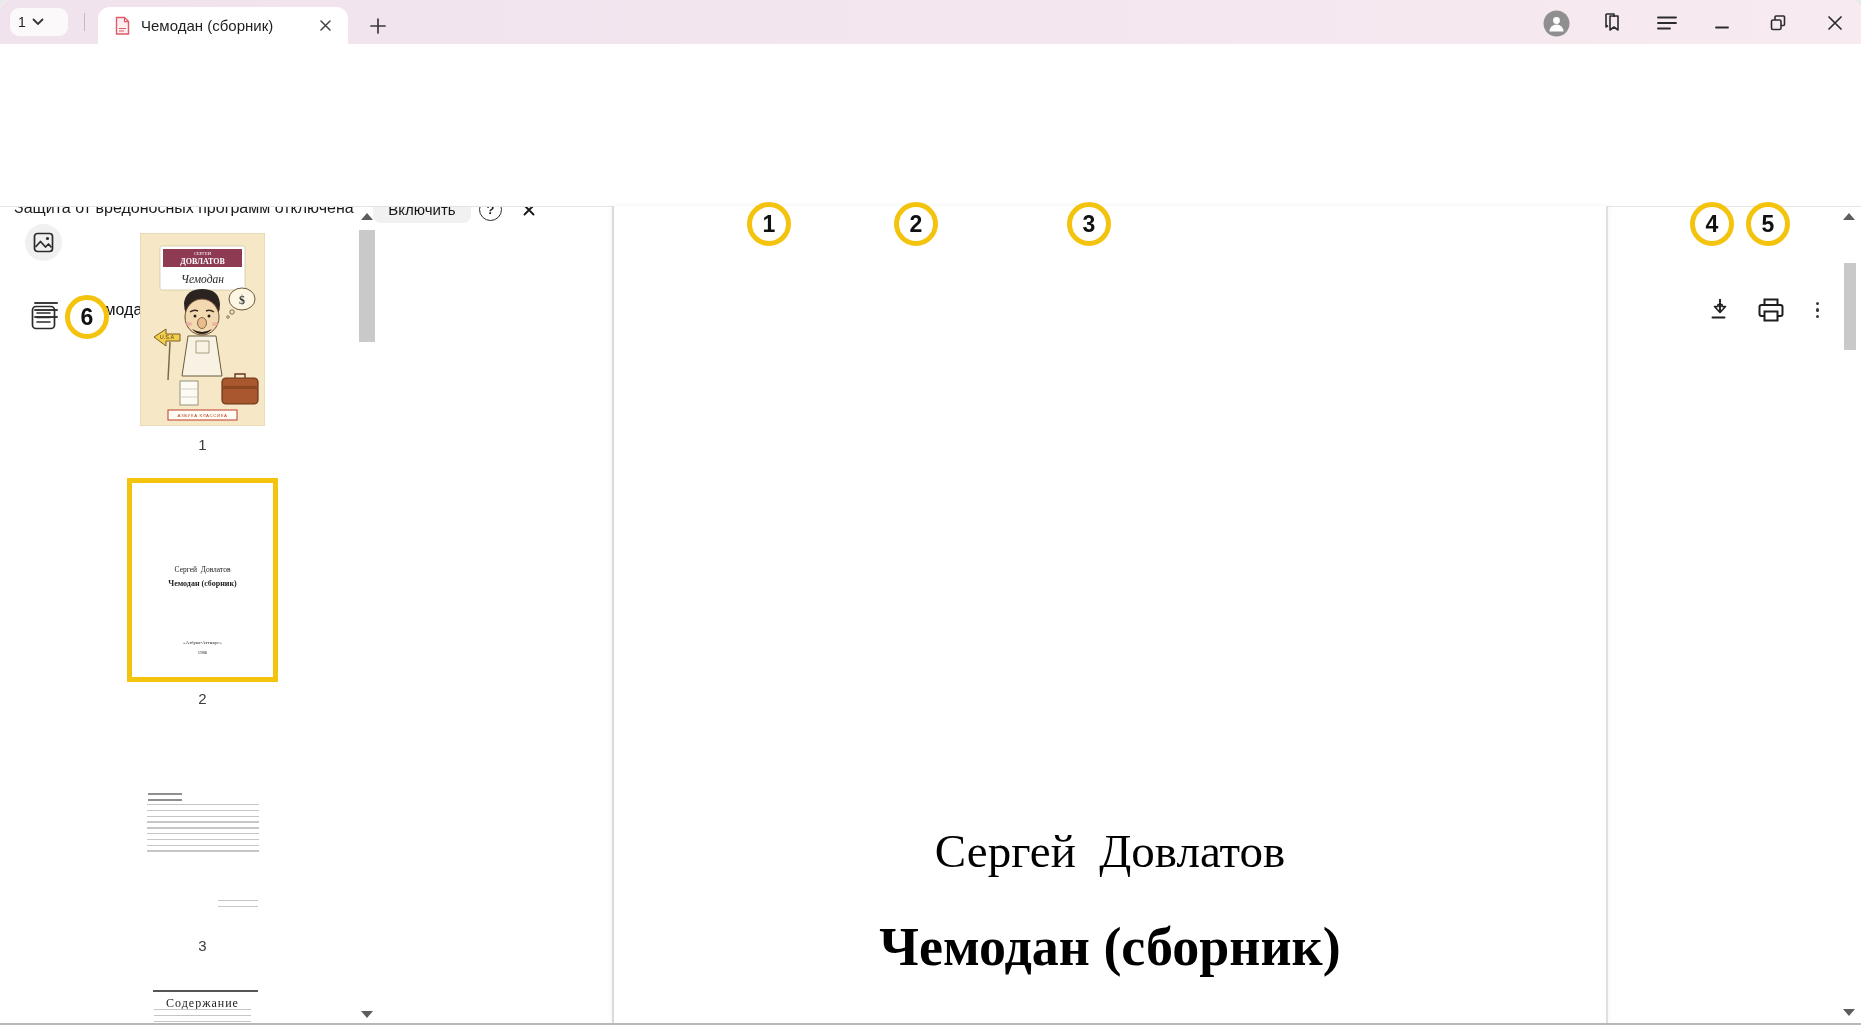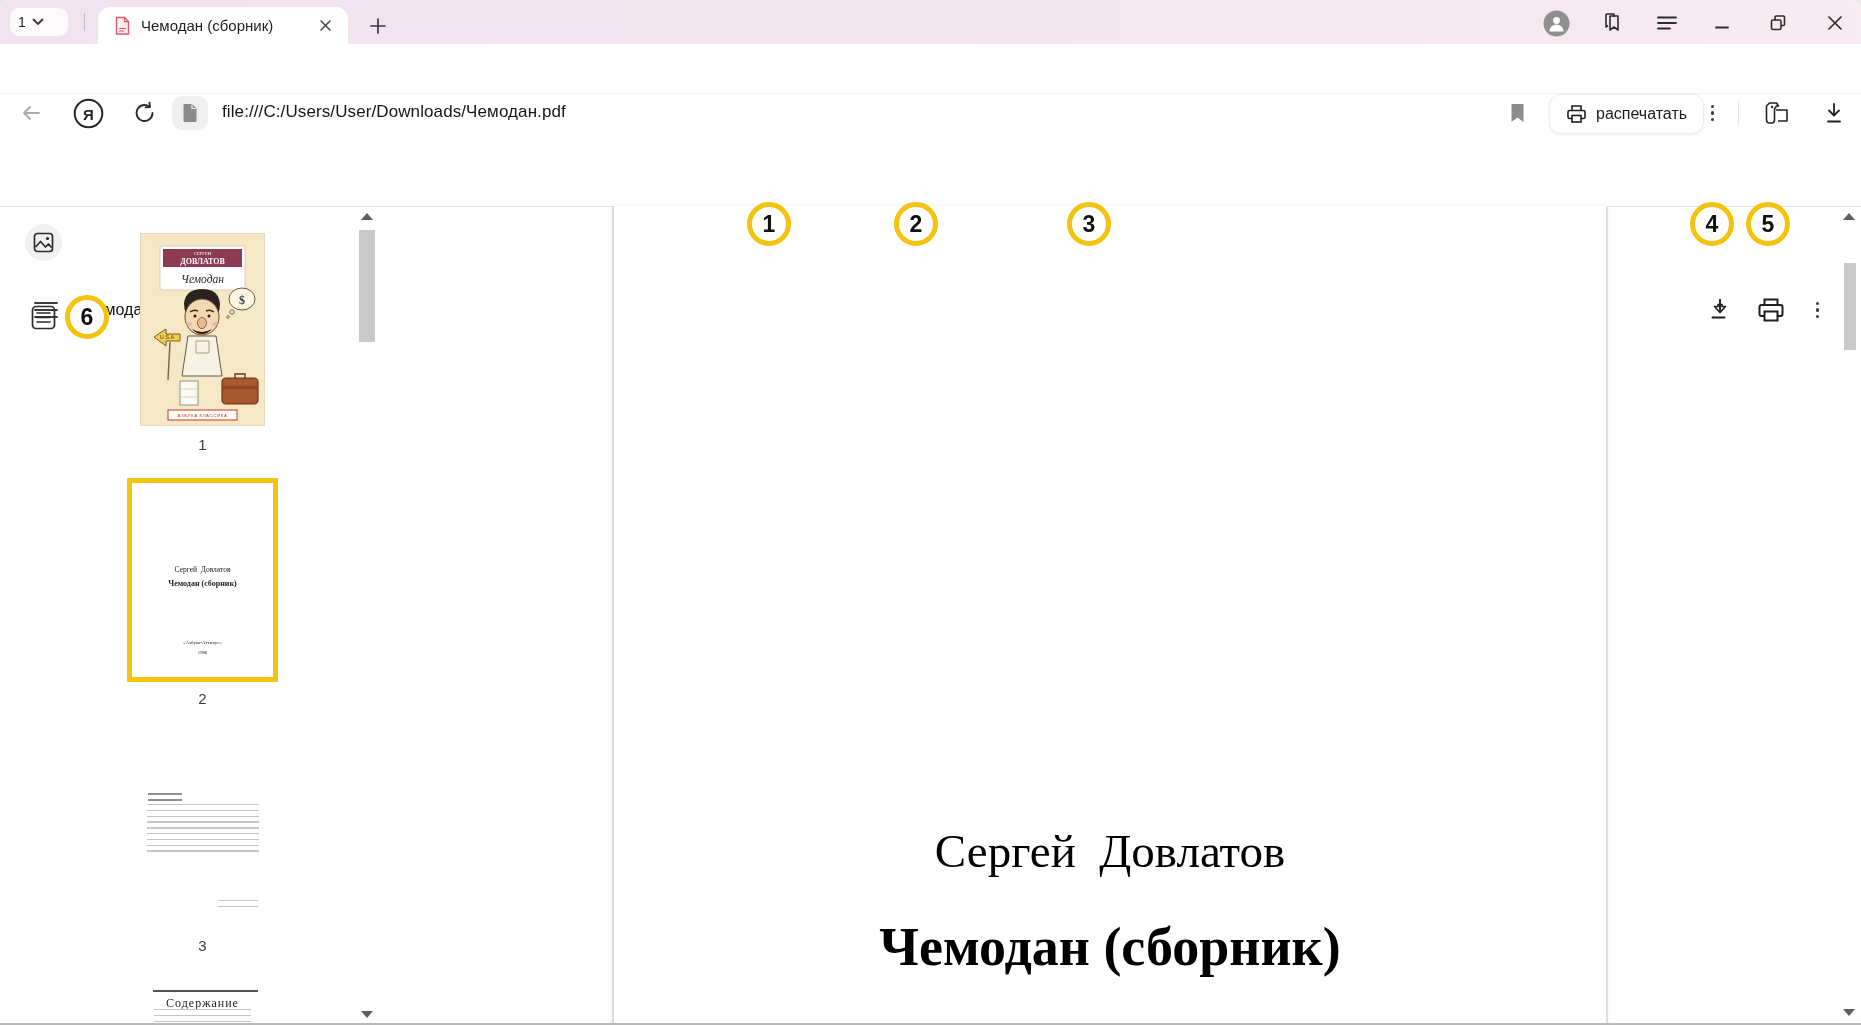--- a/index.html
+++ b/index.html
@@ -211,20 +211,30 @@
       </svg>
     </div>
     <div class="abs iconbtn" style="left:1820px;top:55px;width:28px;height:28px;">
       <svg width="20" height="22" viewBox="0 0 20 22">
         <path d="M10 2 v11 M5 8.5 l5 5 5-5" fill="none" stroke="#222" stroke-width="1.8" stroke-linecap="round" stroke-linejoin="round"></path>
         <path d="M4 19.5 h12" stroke="#222" stroke-width="1.8" stroke-linecap="round"></path>
       </svg>
     </div>
   </div>
 
+  <div class="abs warnbar">
+    <div class="abs warntext">Защита от вредоносных программ отключена</div>
+    <div class="abs flexc enablebtn">Включить</div>
+    <div class="abs flexc helpbtn">?</div>
+    <div class="abs iconbtn" style="left:518px;top:106px;width:22px;height:22px;">
+      <svg width="12" height="12" viewBox="0 0 12 12">
+        <path d="M1.5 1.5 L10.5 10.5 M10.5 1.5 L1.5 10.5" stroke="#1b1b1b" stroke-width="1.9" stroke-linecap="round"></path>
+      </svg>
+    </div>
+  </div>
 
   <div class="abs pdfbar">
     <div class="abs hamb">
         <i></i>
         <i></i>
         <i></i>
       </div>
     <div class="abs doctitle">Чемодан (сборник)</div>
 
     <div class="abs flexc pagechip">2</div>

